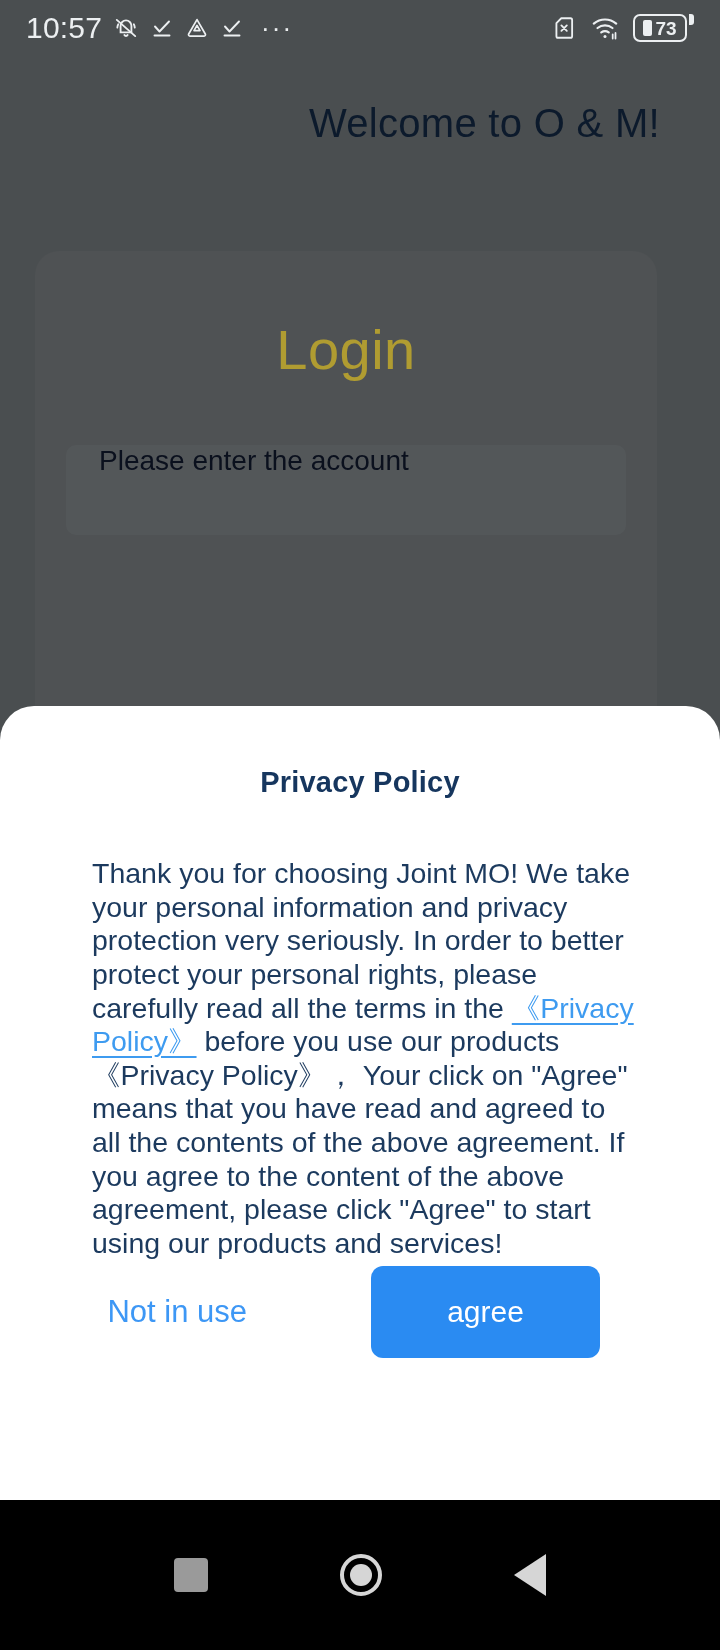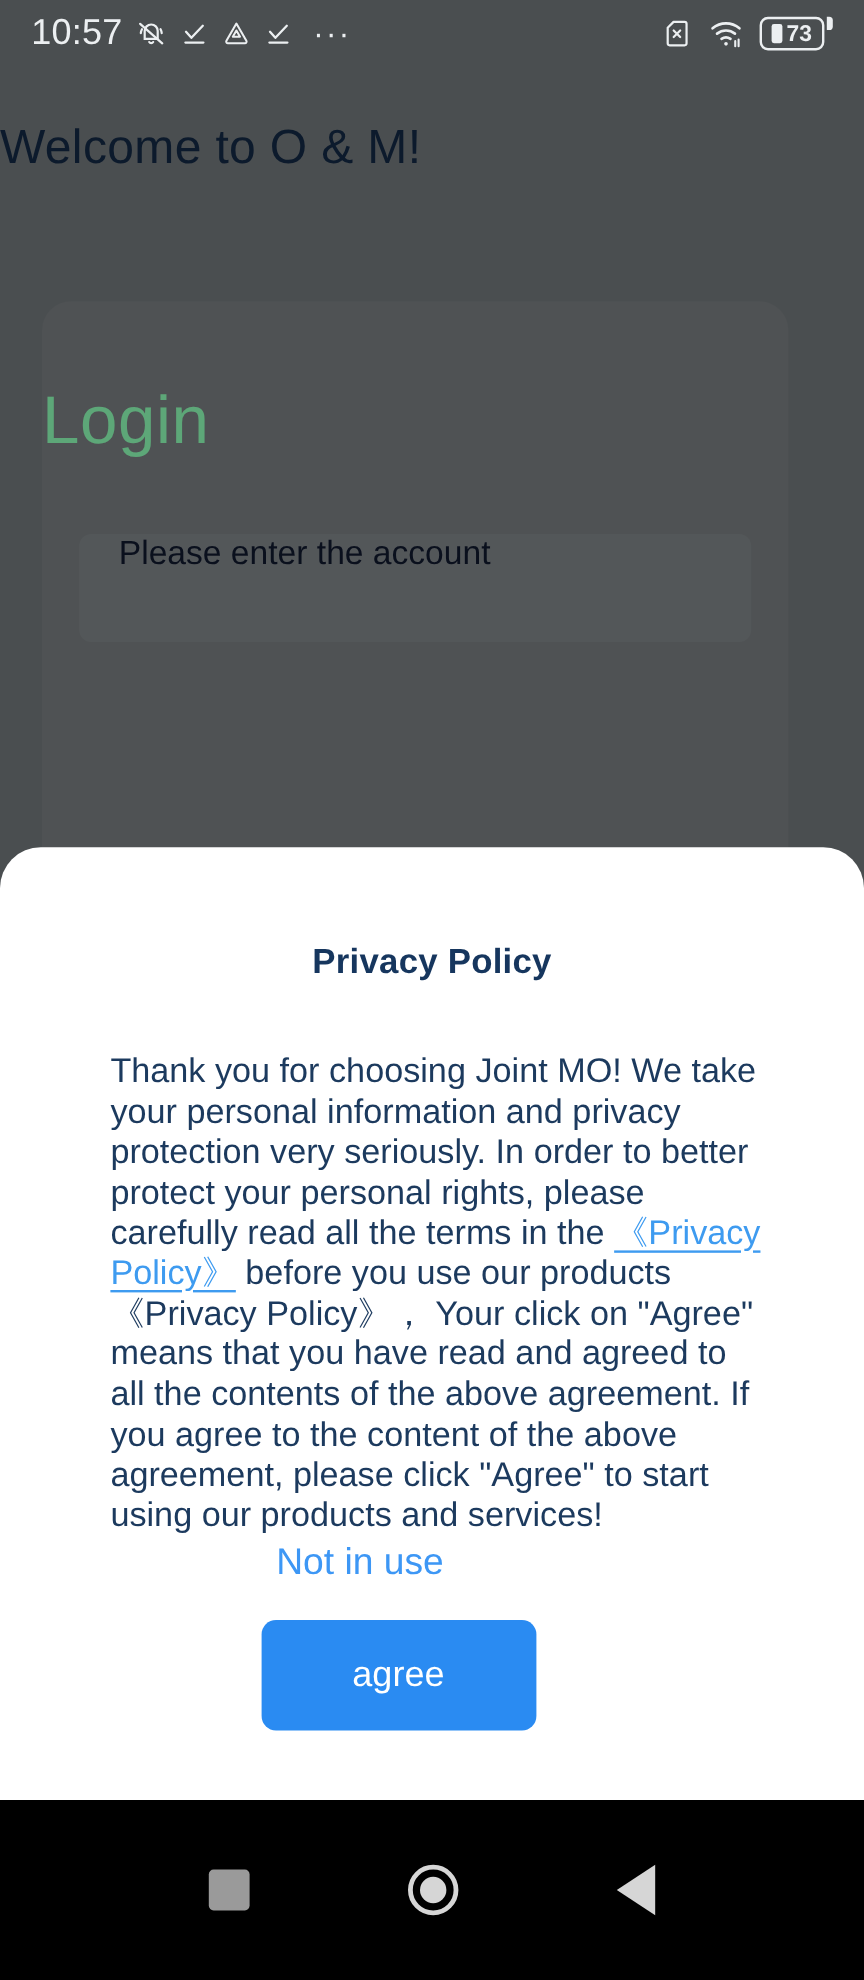--- a/index.html
+++ b/index.html
@@ -28,33 +28,33 @@
     color:#eceff1;
   }
   #sb-left { display:flex; align-items:center; gap:11px; flex:1; }
   #sb-right { display:flex; align-items:center; gap:14px; }
   .sb-time { font-size:30px; font-weight:500; letter-spacing:.2px; }
   .sb-ico { display:block; }
   .sb-dots { font-size:26px; letter-spacing:2px; line-height:10px; margin-left:6px; }
 
   .welcome {
     position:absolute; top:101px; left:0; width:660px;
-    text-align:left;
+    text-align:right;
     font-size:40px; color:#12263f; font-weight:400;
     letter-spacing:.3px;
   }
 
   .login-card {
     position:absolute; left:35px; top:251px; width:622px; height:520px;
     background:rgba(255,255,255,0.045);
     border-radius:24px;
   }
   .login-title {
-    margin-top:66px; text-align:left;
-    font-size:56px; color:#86efac; font-weight:400;
+    margin-top:66px; text-align:center;
+    font-size:56px; color:#fde047; font-weight:400;
     letter-spacing:.5px;
   }
   .field {
     margin:0 31px; height:90px;
     background:rgba(255,255,255,0.055);
     border-radius:10px;
     display:flex; align-items:flex-start;
     padding:0 33px;
     font-size:28px; color:#0f172a;
   }
@@ -67,51 +67,51 @@
     background:rgba(0,0,0,0.30);
   }
 
   
   #sheet {
     position:absolute; left:0; top:706px; width:720px; height:794px;
     background:#ffffff;
     border-radius:34px 34px 0 0;
   }
   .sheet-title {
-    margin-top:80px; text-align:center;
+    margin-top:60px; text-align:center;
     font-size:29px; font-weight:bold; color:#16365e;
     letter-spacing:.2px;
   }
   .sheet-body {
     margin:58px 84px 0 92px;
     font-size:28.5px; line-height:1.18;
     color:#1c3a5e;
     text-align:left;
   }
   .pp-link {
     color:#3e9bf0;
     text-decoration:underline;
     text-underline-offset:5px;
   }
   .pp-plain { color:#1c3a5e; }
 
   .sheet-actions {
     position:absolute; left:0; top:560px; width:720px;
     display:flex; align-items:center; justify-content:flex-end;
-    padding-right:120px; gap:12px;flex-direction:column;
+    padding-right:120px; gap:0;
   }
   .btn-text {
     font-size:31px; color:#3d97f5;
     background:none; border:none;
     padding:18px 6px;
     font-family:"Liberation Sans", sans-serif;
     cursor:pointer;
   }
   .btn-primary {
-    margin-left:64px;
+    margin-left:118px;
     width:229px; height:92px;
     background:#2a8bf2; color:#ffffff;
     border:none; border-radius:12px;
     font-size:30px;
     font-family:"Liberation Sans", sans-serif;
     cursor:pointer;
   }
 
   
   #navbar {

